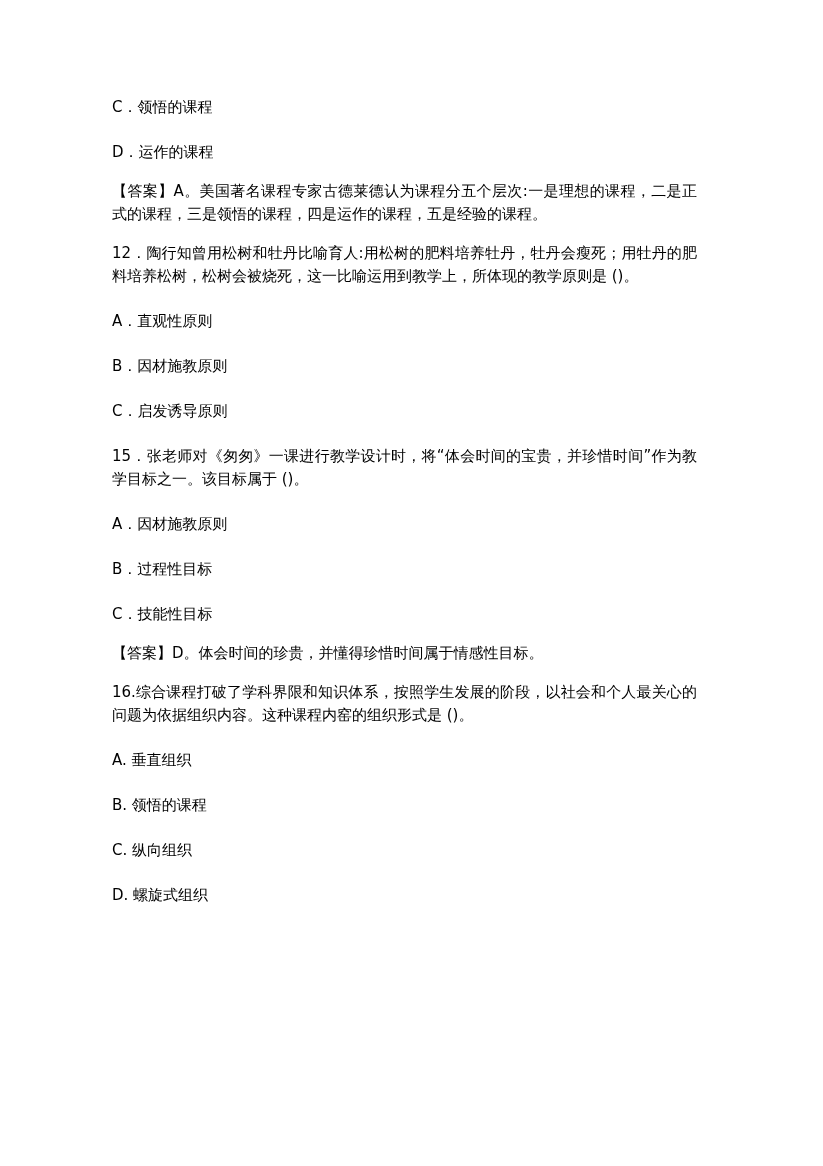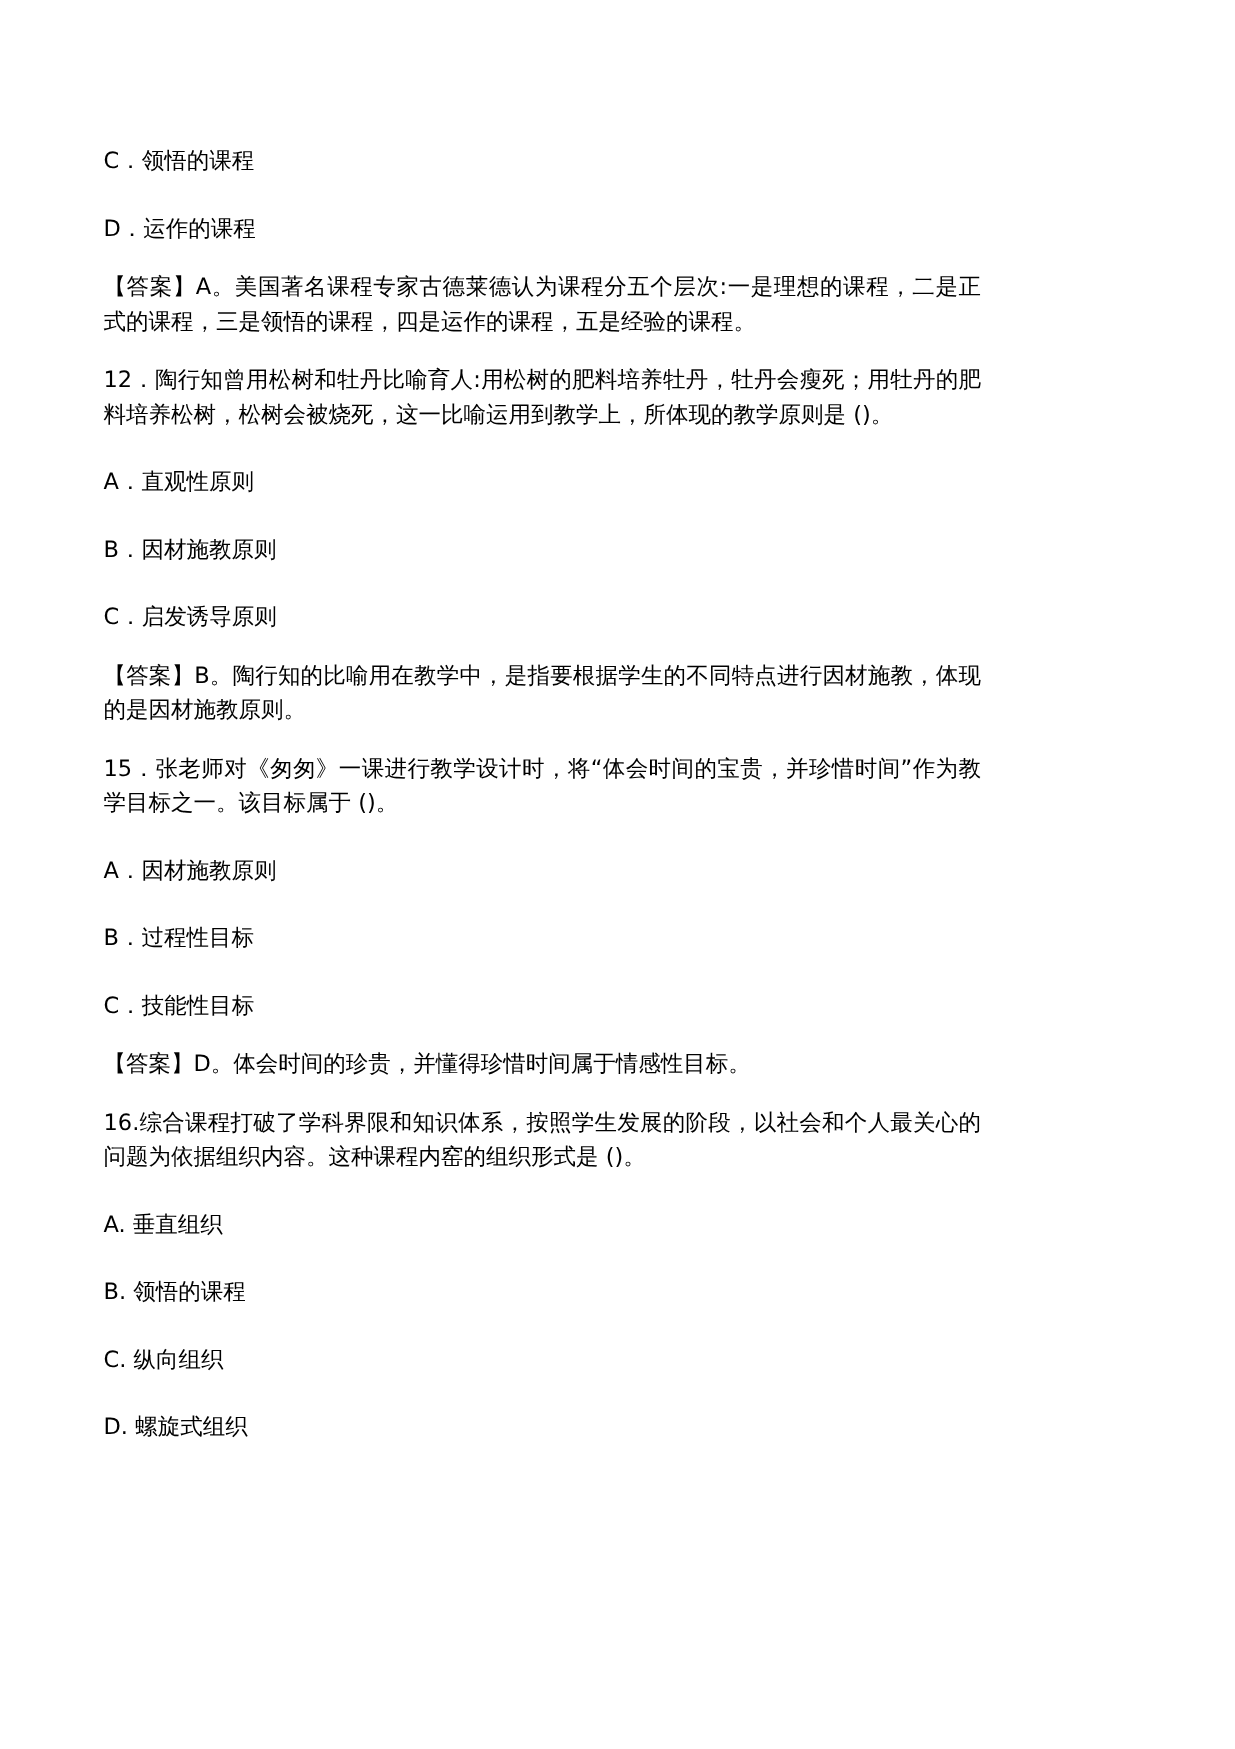--- a/index.html
+++ b/index.html
@@ -6,21 +6,21 @@
     margin: 0;
     padding: 0;
     background: #ffffff;
   }
   .page {
     position: relative;
     width: 789px;
     height: 1166px;
     box-sizing: border-box;
     background: #ffffff;
-    padding: 96px 118px 0 69px;
+    padding: 96px 118px 0 112px;
     overflow: hidden;
     font-family: "DejaVu Sans", "Liberation Sans", sans-serif;
     color: #000000;
   }
   .doc {
     width: 585px;
   }
   .doc p {
     margin: 0 0 22px 0;
     font-size: 15px;
@@ -44,21 +44,20 @@
       <p class="option">C．领悟的课程</p>
       <p class="option">D．运作的课程</p>
       <p class="answer">【答案】A。美国著名课程专家古德莱德认为课程分五个层次:一是理想的课程，二是正式的课程，三是领悟的课程，四是运作的课程，五是经验的课程。</p>
     </section>
 
     <section>
       <p class="stem">12．陶行知曾用松树和牡丹比喻育人:用松树的肥料培养牡丹，牡丹会瘦死；用牡丹的肥料培养松树，松树会被烧死，这一比喻运用到教学上，所体现的教学原则是 ()。</p>
       <p class="option">A．直观性原则</p>
       <p class="option">B．因材施教原则</p>
       <p class="option">C．启发诱导原则</p>
-      <p class="answer">【答案】B。陶行知的比喻用在教学中，是指要根据学生的不同特点进行因材施教，体现的是因材施教原则。</p>
     </section>
 
     <section>
       <p class="stem">15．张老师对《匆匆》一课进行教学设计时，将“体会时间的宝贵，并珍惜时间”作为教学目标之一。该目标属于 ()。</p>
       <p class="option">A．因材施教原则</p>
       <p class="option">B．过程性目标</p>
       <p class="option">C．技能性目标</p>
       <p class="answer">【答案】D。体会时间的珍贵，并懂得珍惜时间属于情感性目标。</p>
     </section>
 

